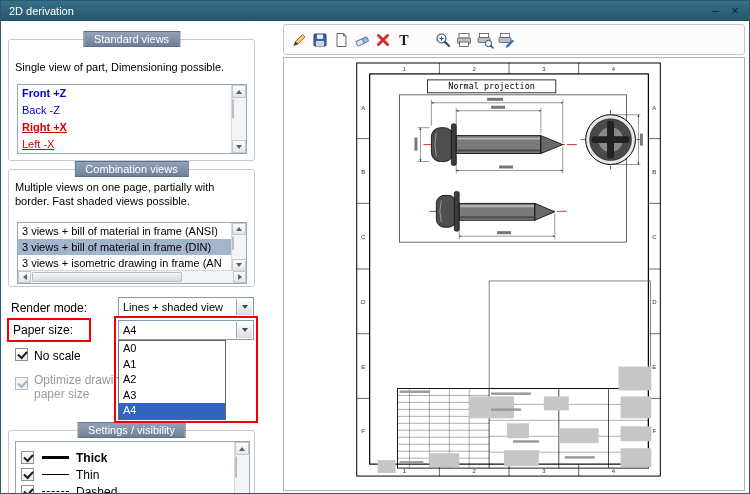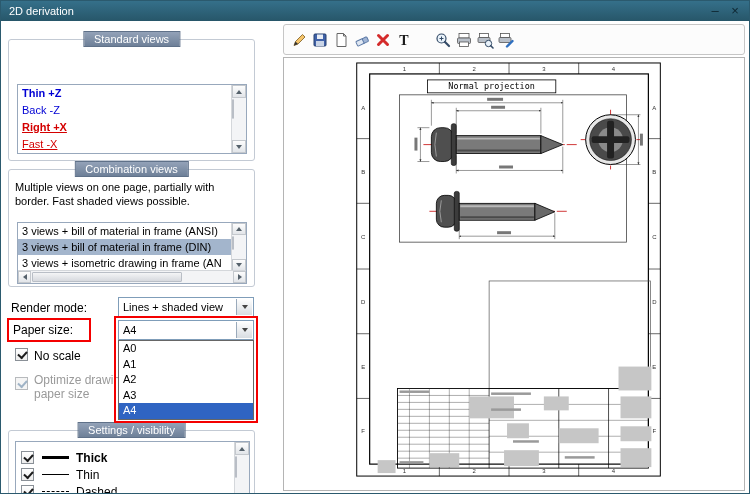--- a/index.html
+++ b/index.html
@@ -85,26 +85,27 @@
     <span class="winbtns">
       <span class="winbtn">–</span>
       <span class="winbtn">×</span>
     </span>
   </div>
 
   <div class="left">
 
     <div class="gbox" style="left:7px;top:18px;width:247px;height:122px;">
       <div class="glabel">Standard views</div>
+      <div class="desc" style="left:6px;top:20px;width:235px;">Single view of part, Dimensioning possible.</div>
       <div class="listbox" style="left:8px;top:44px;width:230px;height:70px;">
         <div style="position:absolute;left:0;top:0;right:15px;bottom:0;overflow:hidden;">
-          <div class="litem blue b">Thin +Z</div>
+          <div class="litem blue b">Front +Z</div>
           <div class="litem blue">Back -Z</div>
           <div class="litem red b">Right +X</div>
-          <div class="litem red">Fast -X</div>
+          <div class="litem red">Left -X</div>
         </div>
         <div class="vscroll" style="right:0;top:0;bottom:0;">
           <div class="sbtn v up">
               <span class="t-up"></span>
             </div>
           <div class="sthumb" style="top:14px;height:20px;"></div>
           <div class="sbtn v down">
               <span class="t-down"></span>
             </div>
         </div>
@@ -147,21 +148,21 @@
       <span class="arrowbtn"></span>
     </div>
 
     <div class="redbox" style="left:6px;top:297px;width:84px;height:24px;"></div>
     <div class="lbl" style="left:12px;top:302px;">Paper size:</div>
     <div class="combo" style="left:117px;top:299px;width:136px;">
       <span>A4</span>
       <span class="arrowbtn"></span>
     </div>
 
-    <div class="dd" style="left:117px;top:319px;width:136px;height:80px;">
+    <div class="dd" style="left:117px;top:319px;width:108px;height:80px;">
       <div class="opt">A0</div>
       <div class="opt">A1</div>
       <div class="opt">A2</div>
       <div class="opt">A3</div>
       <div class="opt sel">A4</div>
     </div>
     <div class="redbox" style="left:113px;top:295px;width:144px;height:107px;"></div>
 
     <div class="cb checked" style="left:14px;top:327px;"></div>
     <div class="lbl" style="left:33px;top:328px;">No scale</div>

